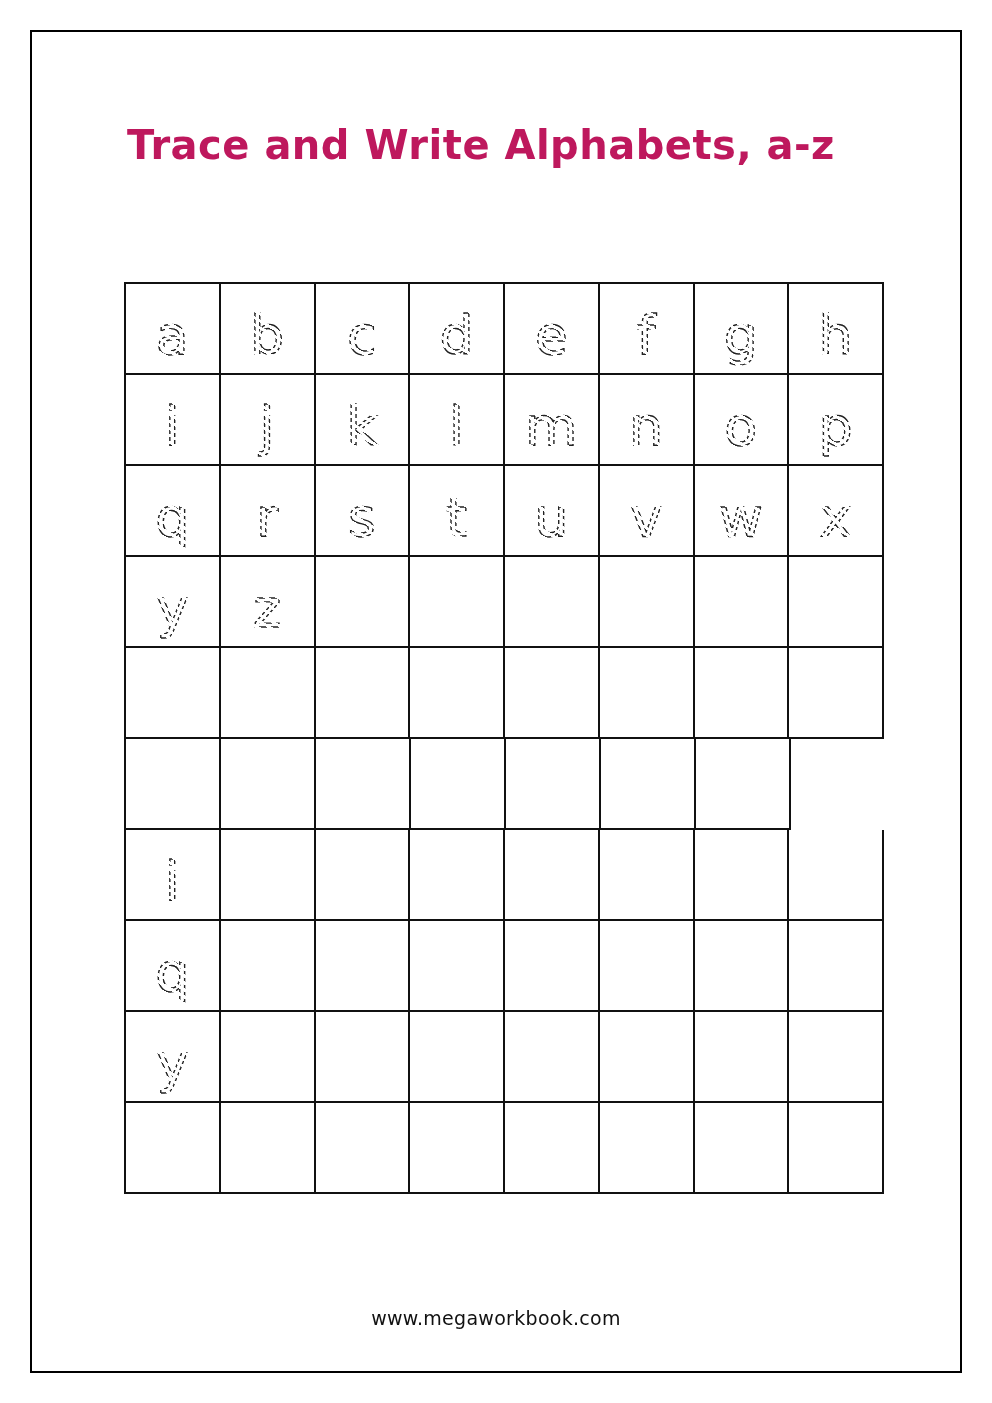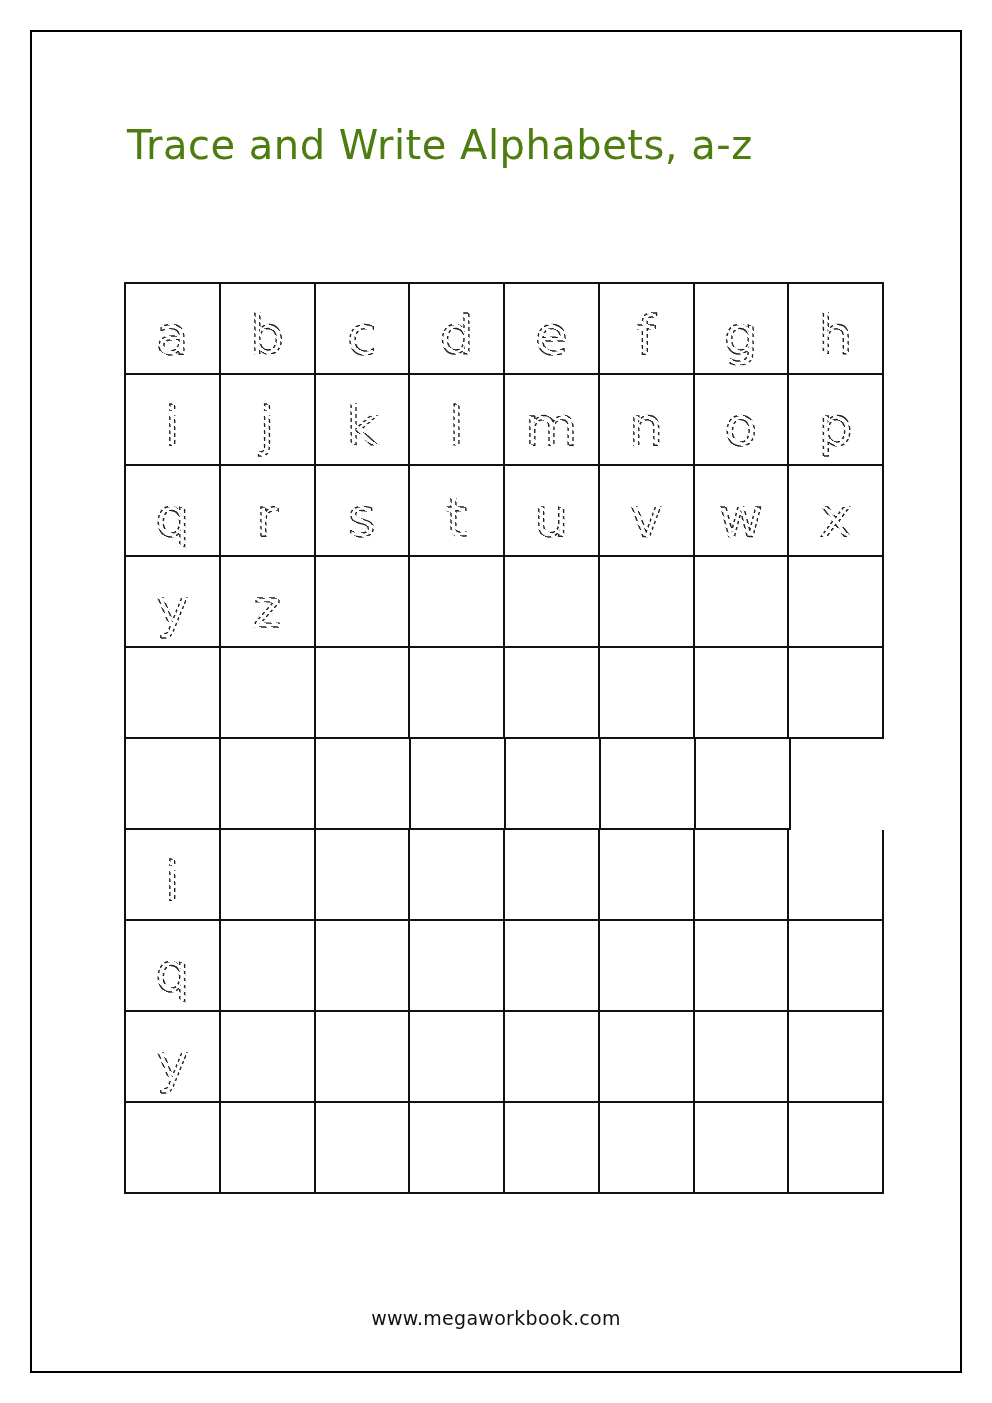--- a/index.html
+++ b/index.html
@@ -25,22 +25,22 @@
     border: 2px solid #000000;
     background: #ffffff;
   }
 
   .worksheet-title {
     position: absolute;
     left: 95px;
     top: 90px;
     font-family: "DejaVu Sans", sans-serif;
     font-size: 40px;
-    font-weight: 400;
-    color: #4d7c0f;
+    font-weight: 700;
+    color: #be185d;
     letter-spacing: 0.5px;
     white-space: nowrap;
   }
 
   .grid {
     position: absolute;
     left: 92px;
     top: 250px;
     width: 760px;
     border-top: 2px solid #111111;

